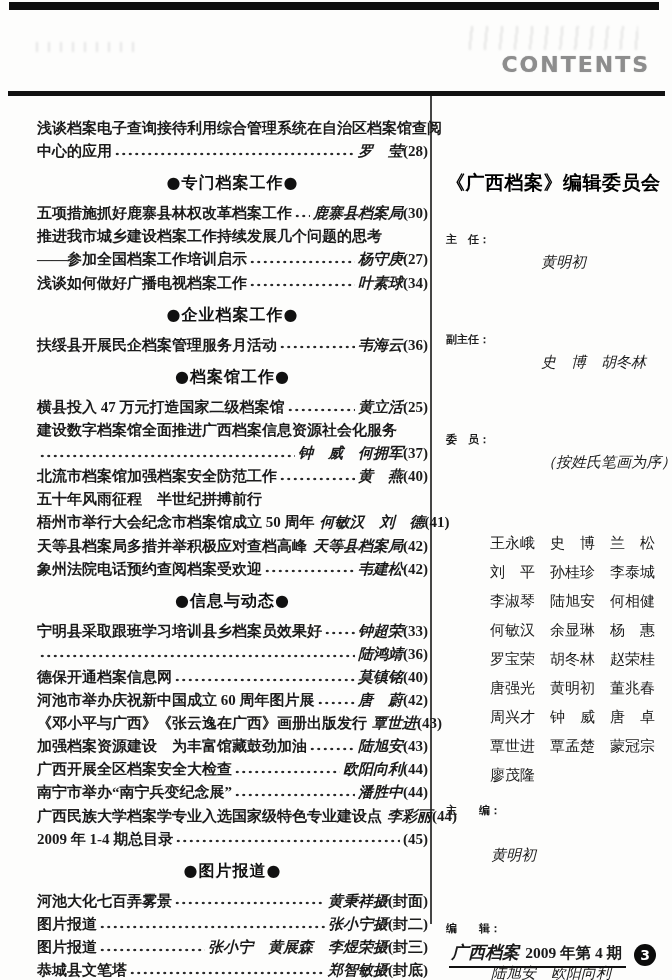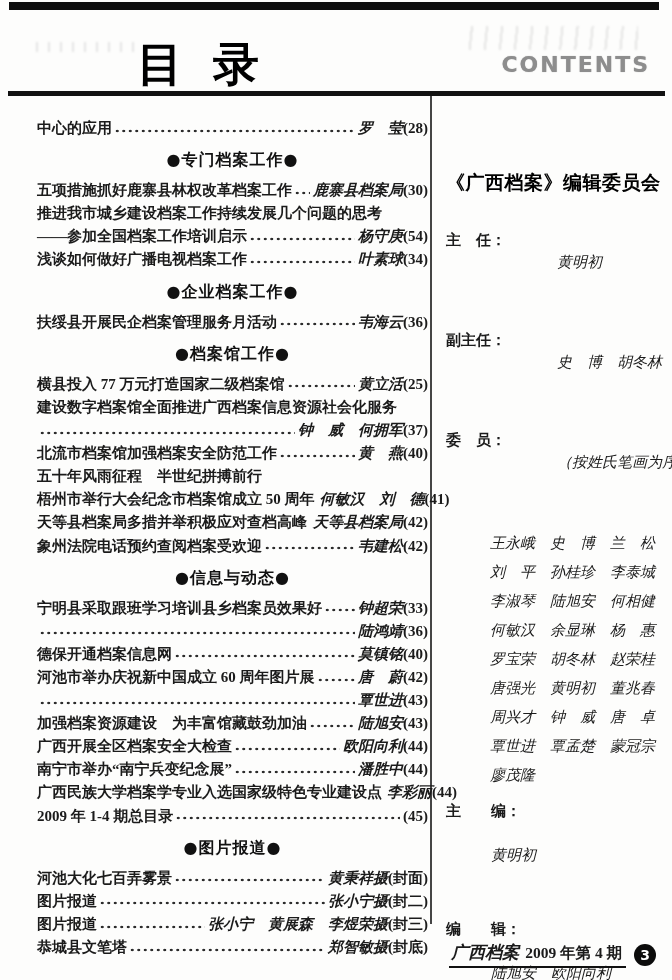--- a/index.html
+++ b/index.html
@@ -51,24 +51,24 @@
   
   .right-col { position:absolute; left:446px; top:117px; width:216px; font-size:15px; line-height:22px; }
   .mast-title {
     margin:54px 0 4px; font-size:19px; font-weight:800; letter-spacing:.5px; white-space:nowrap; color:#000;
     font-family:"DejaVu Sans","Liberation Sans",sans-serif;
   }
   .fields-top { margin-top:36px; }
   .field { display:flex; margin-bottom:12px; }
   .fields-bottom .field { margin-bottom:8px;flex-direction:column; }
   .f-label { flex:none; font-weight:800; white-space:pre; margin-right:6px;
-    font-family:Liberation Sans, sans-serif; font-size:15px; }
+    font-family:Liberation Mono, monospace; font-size:11px; }
   .f-val { font-style:italic; white-space:pre; }
   .committee { margin:2px 0 10px 44px; }
-  .member-row { line-height:29px; font-style:italic; white-space:pre; }
+  .member-row { line-height:29px; white-space:pre; }
 
   
   .footer { position:absolute; right:16px; bottom:12px; display:flex; align-items:center;text-align:right; }
   .f-title { border-bottom:2px solid #111; padding:0 4px 2px 2px; white-space:pre; }
   .f-journal { font-style:italic; font-weight:800; font-size:17px; margin-right:6px; }
   .f-issue { font-weight:800; font-size:15.5px; }
   .badge {
     display:inline-flex; align-items:center; justify-content:center;
     width:22px; height:22px; margin-left:8px; border-radius:50%;
     background:#0b0b0b; color:#fff; font-weight:800; font-size:14px;
@@ -77,31 +77,36 @@
 </style>
 </head>
 <body>
 
 <div class="page">
 
   <div class="top-bar"></div>
   <div class="smudge"></div>
   <div class="smudge2"></div>
 
-  <h1 class="title-cn">目录</h1>
   <div class="title-en">CONTENTS</div>
   <div class="rule"></div>
   <div class="divider"></div>
 
   <main class="left-col">
 
       <section class="toc-section">
 
         <div class="rows">
 
+            <div class="row">
+              <span class="t">浅谈档案电子查询接待利用综合管理系统在自治区档案馆查阅</span>
+              <span class="dots hide"></span>
+              <span class="a"></span>
+              <span class="p"></span>
+            </div>
 
             <div class="row">
               <span class="t">中心的应用</span>
               <span class="dots"></span>
               <span class="a">罗　莹</span>
               <span class="p">(28)</span>
             </div>
           </div>
       </section>
 
@@ -120,21 +125,21 @@
               <span class="t">推进我市城乡建设档案工作持续发展几个问题的思考</span>
               <span class="dots hide"></span>
               <span class="a"></span>
               <span class="p"></span>
             </div>
 
             <div class="row">
               <span class="t">——参加全国档案工作培训启示</span>
               <span class="dots"></span>
               <span class="a">杨守庚</span>
-              <span class="p">(54)</span>
+              <span class="p">(27)</span>
             </div>
 
             <div class="row">
               <span class="t">浅谈如何做好广播电视档案工作</span>
               <span class="dots"></span>
               <span class="a">叶素球</span>
               <span class="p">(34)</span>
             </div>
           </div>
       </section>
@@ -150,21 +155,21 @@
               <span class="p">(36)</span>
             </div>
           </div>
       </section>
 
       <section class="toc-section">
         <h2 class="sec-h">●档案馆工作●</h2>
         <div class="rows">
 
             <div class="row">
-              <span class="t">横县投入 77 万元打造国家二级档案馆</span>
+              <span class="t">横县投入 47 万元打造国家二级档案馆</span>
               <span class="dots"></span>
               <span class="a">黄立活</span>
               <span class="p">(25)</span>
             </div>
 
             <div class="row">
               <span class="t">建设数字档案馆全面推进广西档案信息资源社会化服务</span>
               <span class="dots hide"></span>
               <span class="a"></span>
               <span class="p"></span>
@@ -244,20 +249,21 @@
             </div>
 
             <div class="row">
               <span class="t">河池市举办庆祝新中国成立 60 周年图片展</span>
               <span class="dots"></span>
               <span class="a">唐　蔚</span>
               <span class="p">(42)</span>
             </div>
 
             <div class="row">
+              <span class="t">《邓小平与广西》《张云逸在广西》画册出版发行</span>
               <span class="dots"></span>
               <span class="a">覃世进</span>
               <span class="p">(43)</span>
             </div>
 
             <div class="row">
               <span class="t">加强档案资源建设　为丰富馆藏鼓劲加油</span>
               <span class="dots"></span>
               <span class="a">陆旭安</span>
               <span class="p">(43)</span>

